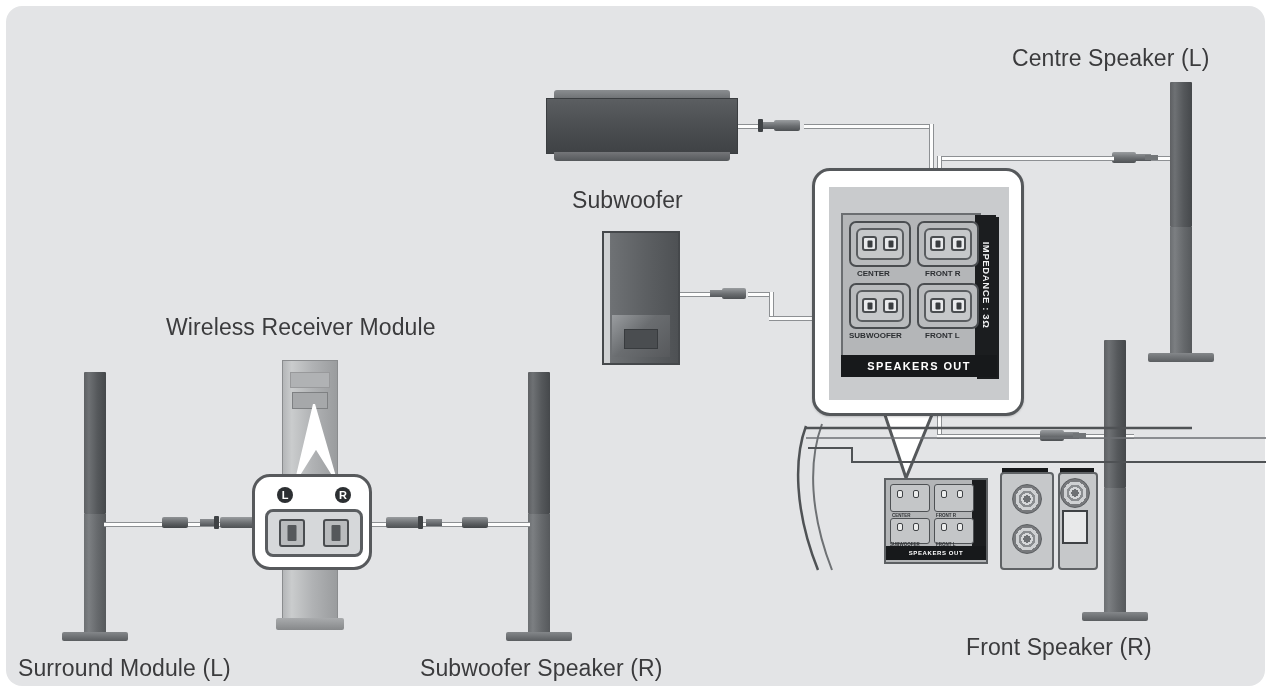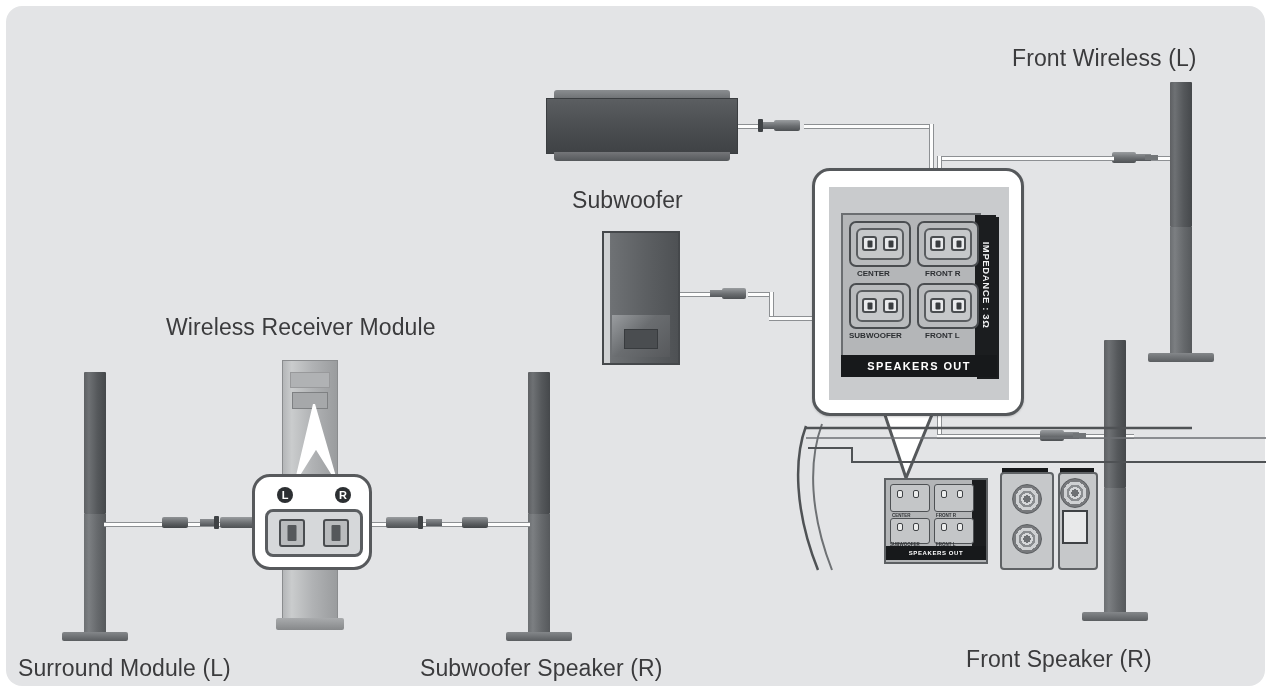--- a/index.html
+++ b/index.html
@@ -406,22 +406,22 @@
     background: #cfd1d3;
   }
 </style>
 </head>
 <body>
 
 <div id="stage">
   <div id="panel"></div>
 
   <div class="lbl" style="left:572px; top:187px;">Subwoofer</div>
-  <div class="lbl" style="left:1012px; top:45px;">Front Wireless (L)</div>
-  <div class="lbl" style="left:966px; top:634px;margin-top:12px;">Front Speaker (R)</div>
+  <div class="lbl" style="left:1012px; top:45px;">Centre Speaker (L)</div>
+  <div class="lbl" style="left:966px; top:634px;">Front Speaker (R)</div>
   <div class="lbl" style="left:18px; top:655px;">Surround Module (L)</div>
   <div class="lbl" style="left:420px; top:655px;">Subwoofer Speaker (R)</div>
   <div class="lbl" style="left:166px; top:314px;">Wireless Receiver Module</div>
 
   <div id="centre-spk">
     <div id="centre-top"></div>
     <div id="centre-face"></div>
     <div id="centre-bottom"></div>
   </div>
 

